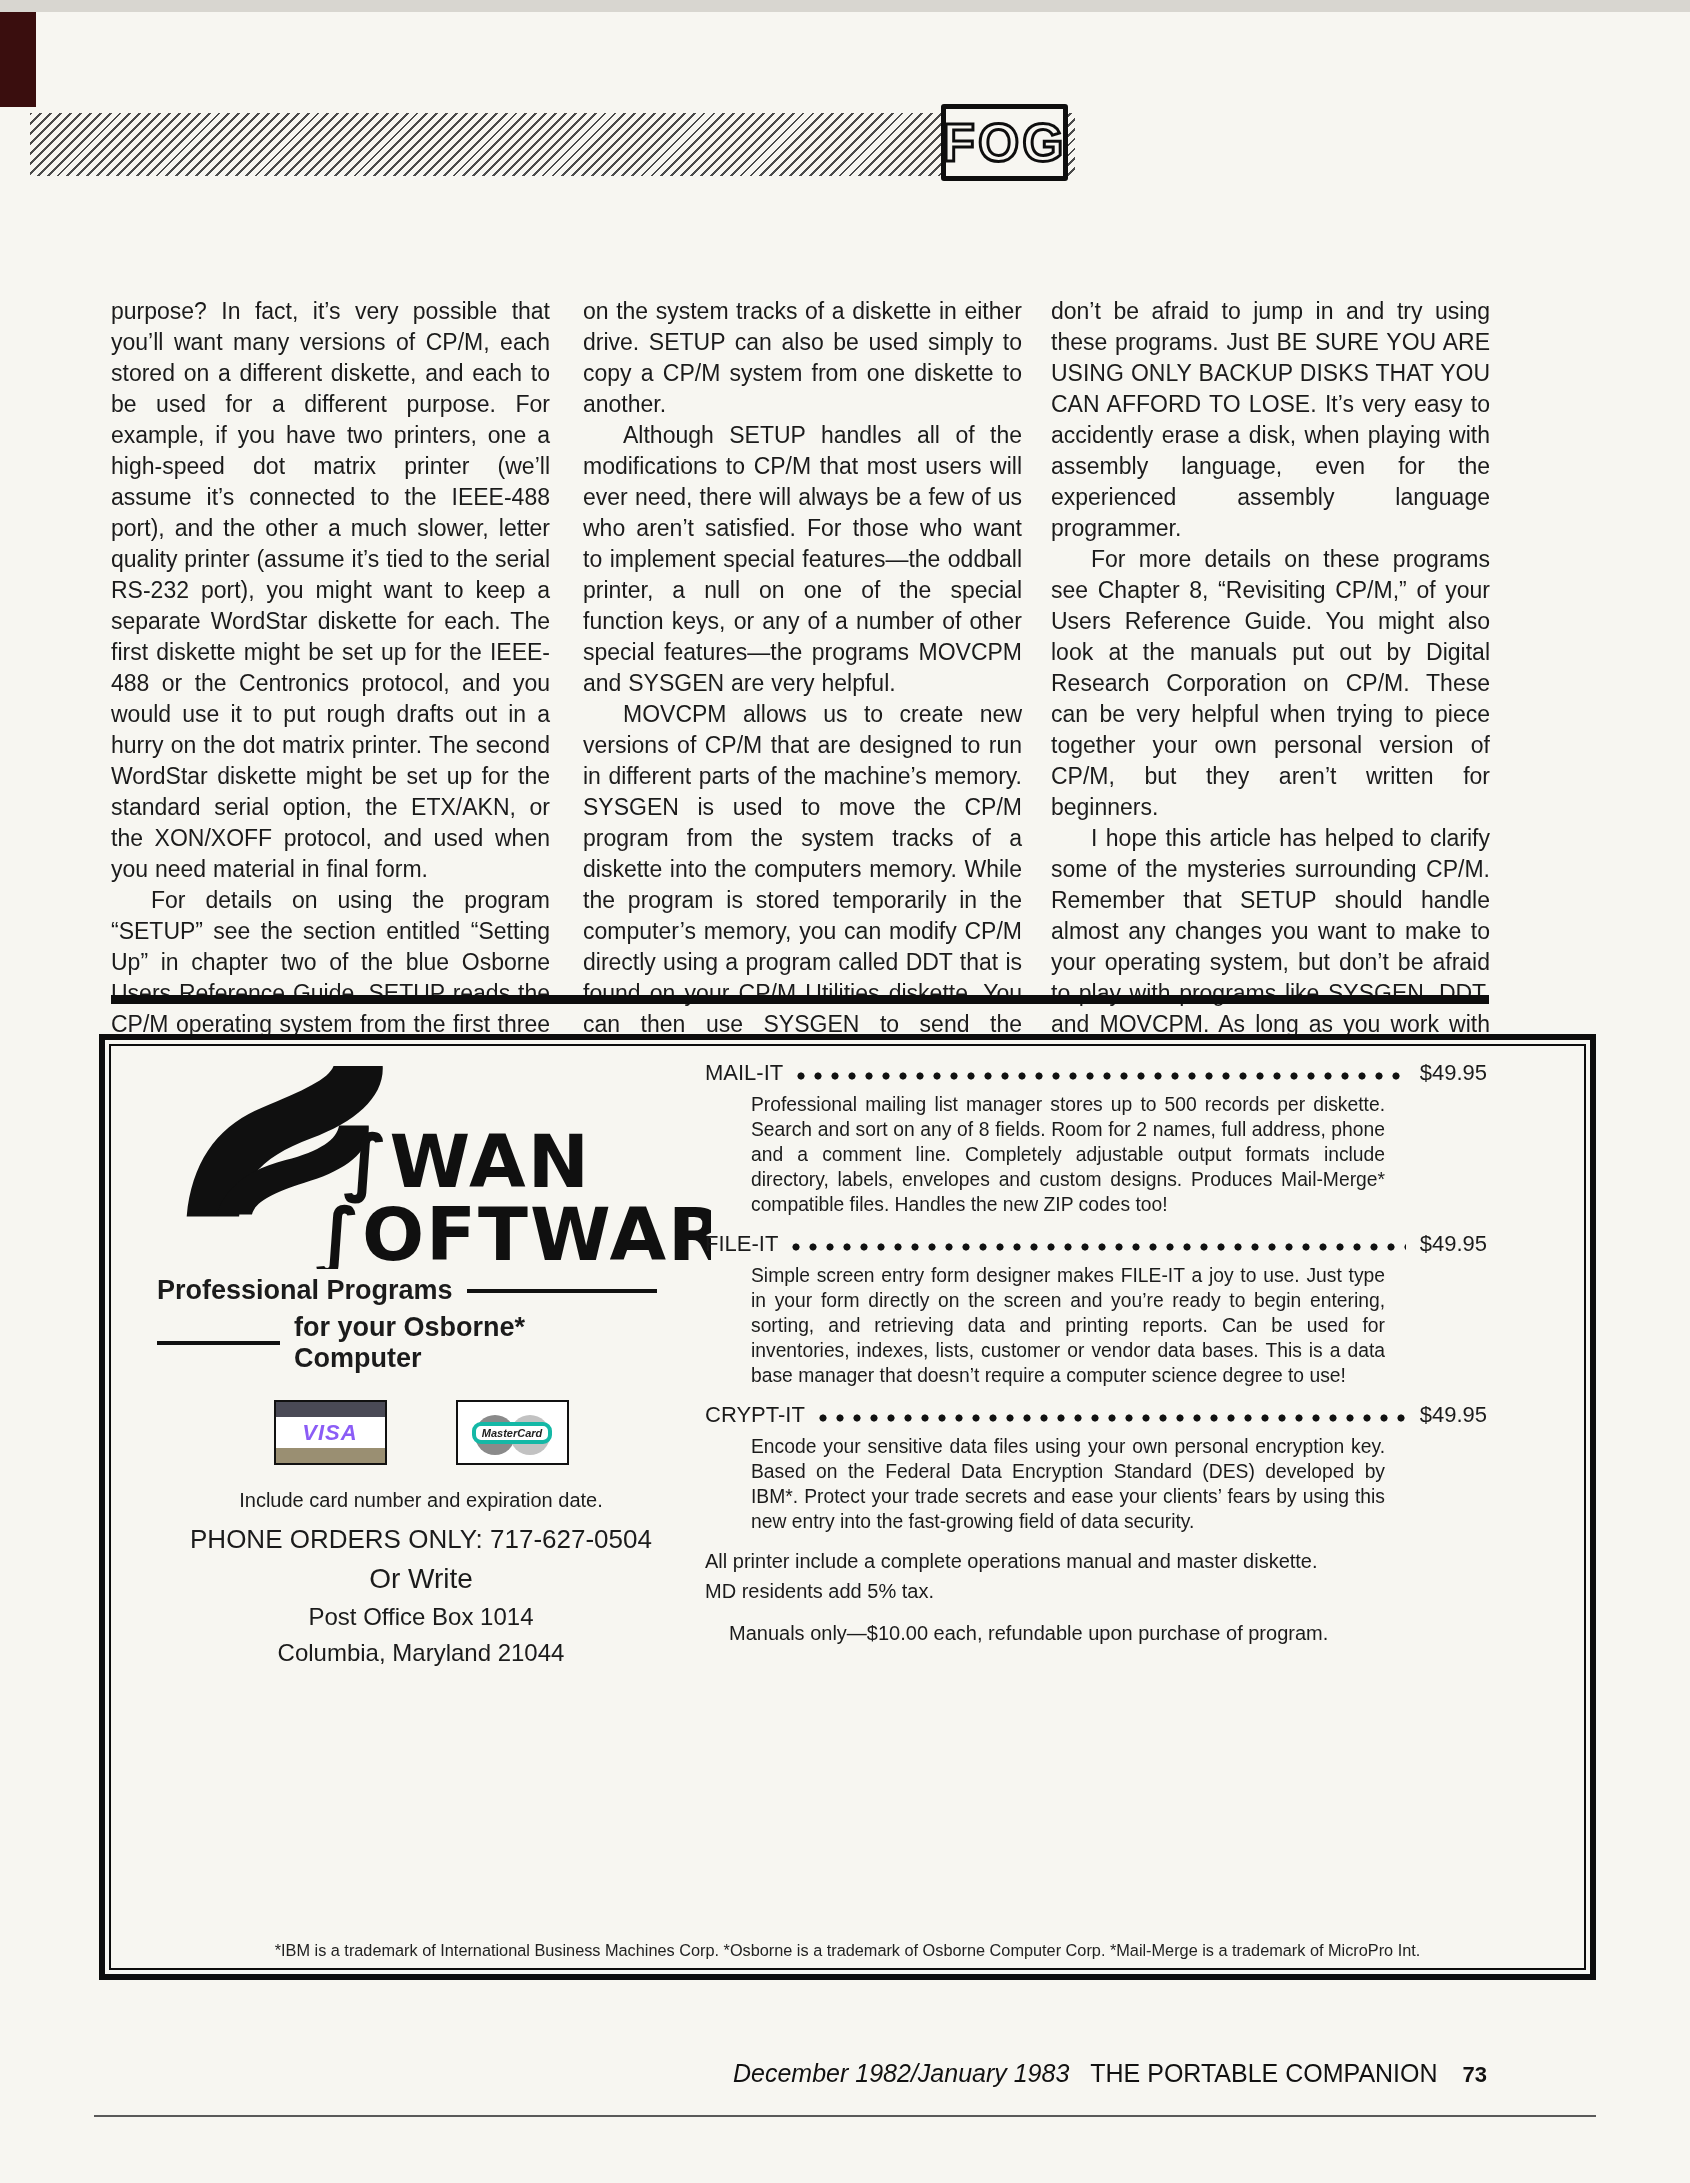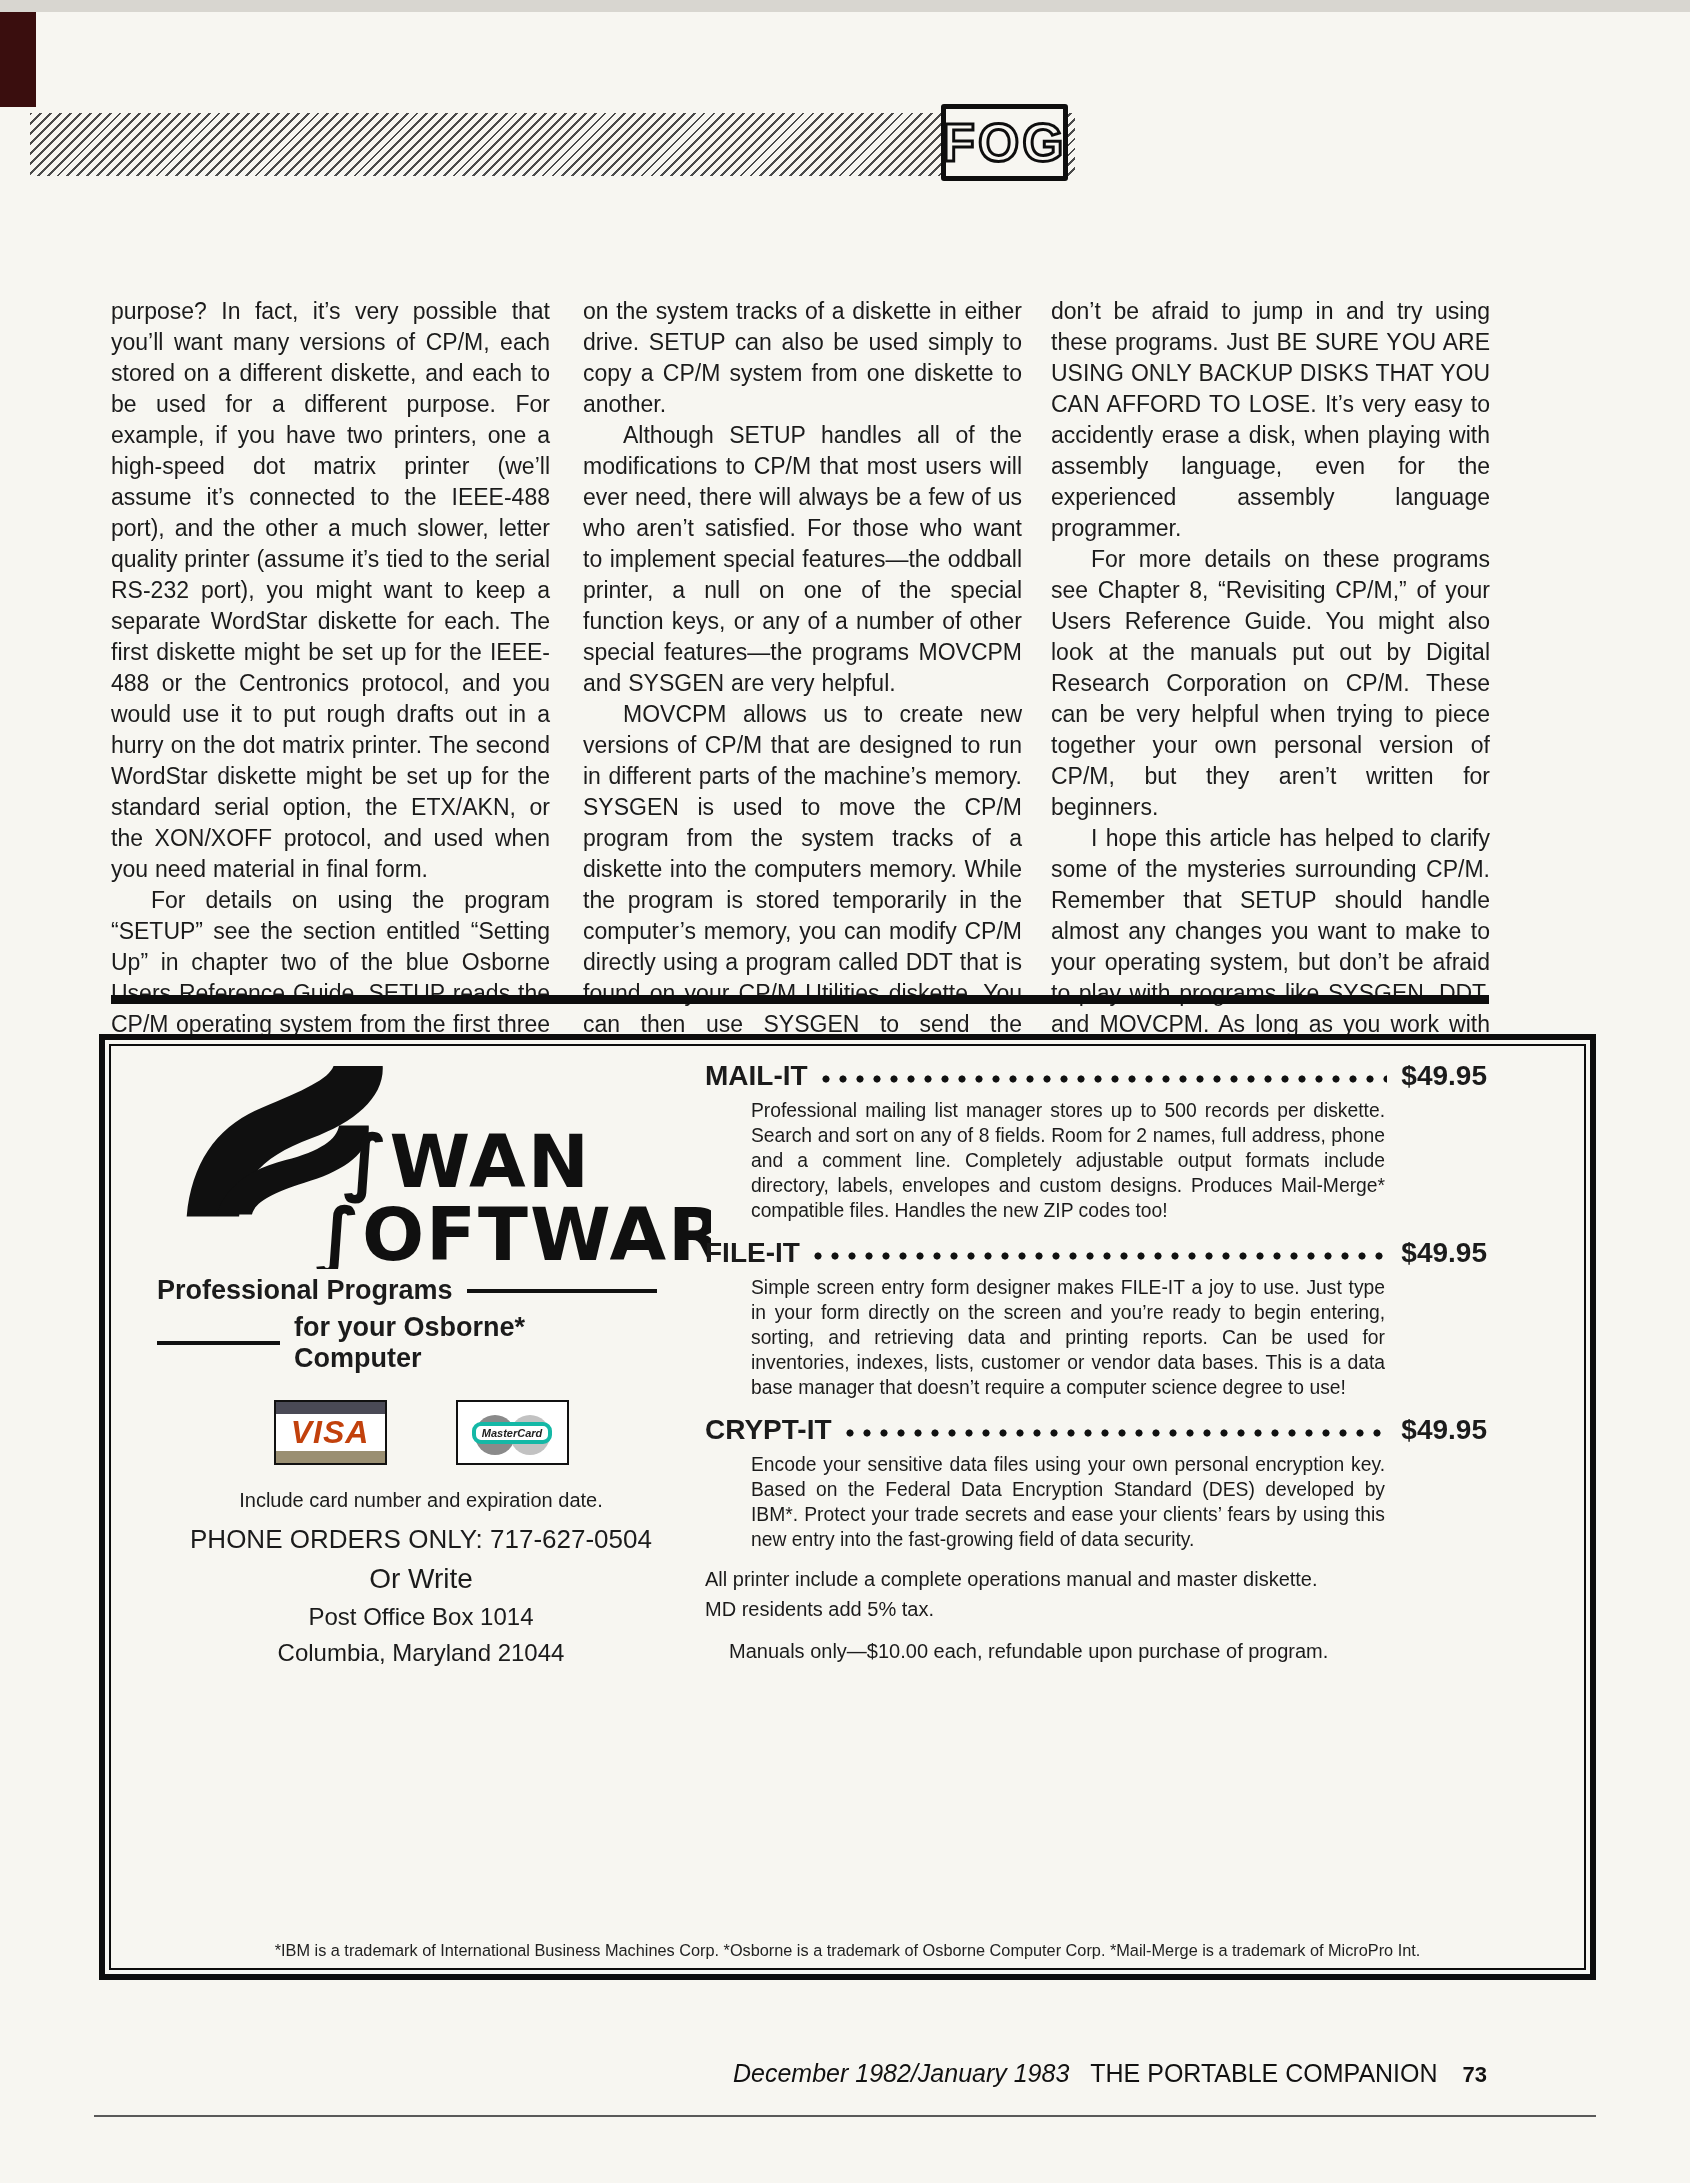--- a/index.html
+++ b/index.html
@@ -69,41 +69,41 @@
   .tagline .grow { flex:1; margin-left:14px; }
   .tagline .lead { width:124px; margin-right:14px; }
   .cards-row { display:flex; justify-content:center; gap:69px; margin-top:26px; }
   .visa-card {
     width:113px; height:65px; border:2px solid #111; box-sizing:border-box;
     display:flex; flex-direction:column; background:#fff;
   }
   .visa-band-top { height:15px; background:#4a4a56; }
   .visa-band-bot { height:15px; background:#9a8f72; }
   .visa-mid { flex:1; display:flex; align-items:center; justify-content:center;
-    font-style:italic; font-weight:800; font-size:32px; letter-spacing:1px; color:#c2410c; }
+    font-style:italic; font-weight:800; font-size:22px; letter-spacing:1px; color:#8b5cf6; }
   .mc-card {
     width:113px; height:65px; border:2px solid #111; box-sizing:border-box; background:#fff;
     position:relative; display:flex; align-items:center; justify-content:center;
   }
   .mc-circ { position:absolute; top:13px; width:40px; height:40px; border-radius:50%; }
   .mc-circ.l { left:17px; background:#8a8a8a; }
   .mc-circ.r { right:17px; background:#c2c2c2; }
   .mc-band {
     position:relative; background:#fff; border:4px solid #14b8a6; border-radius:9px;
     font-size:11px; font-style:italic; font-weight:bold; padding:1px 6px; color:#222;
   }
   .card-note { text-align:center; font-size:20px; margin-top:24px; }
   .phone { text-align:center; font-size:26px; margin-top:12px; }
   .or-write { text-align:center; font-size:28px; margin-top:8px; }
   .addr { text-align:center; font-size:24px; margin-top:8px; }
 
   
   .ad-right { position:absolute; left:594px; top:14px; width:782px; }
   .prod { margin-bottom:10px; }
-  .prod-title { display:flex; align-items:flex-end; font-weight:700; font-size:28px; }
+  .prod-title { display:flex; align-items:flex-end; font-weight:400; font-size:22px; }
   .prod-title .dots {
     flex:1; height:8px; align-self:center; margin:6px 14px 0 14px;
     background-image:radial-gradient(circle at 4px 4px, #111 3.2px, transparent 3.9px);
     background-size:17px 8px; background-repeat:repeat-x;
   }
   .prod-desc {
     margin:6px 0 14px 46px; width:634px;
     font-size:19.3px; line-height:25px; text-align:justify; hyphens:auto;
   }
   .ad-note { font-size:20px; line-height:26px; margin:4px 0 0 0; width:723px; }

